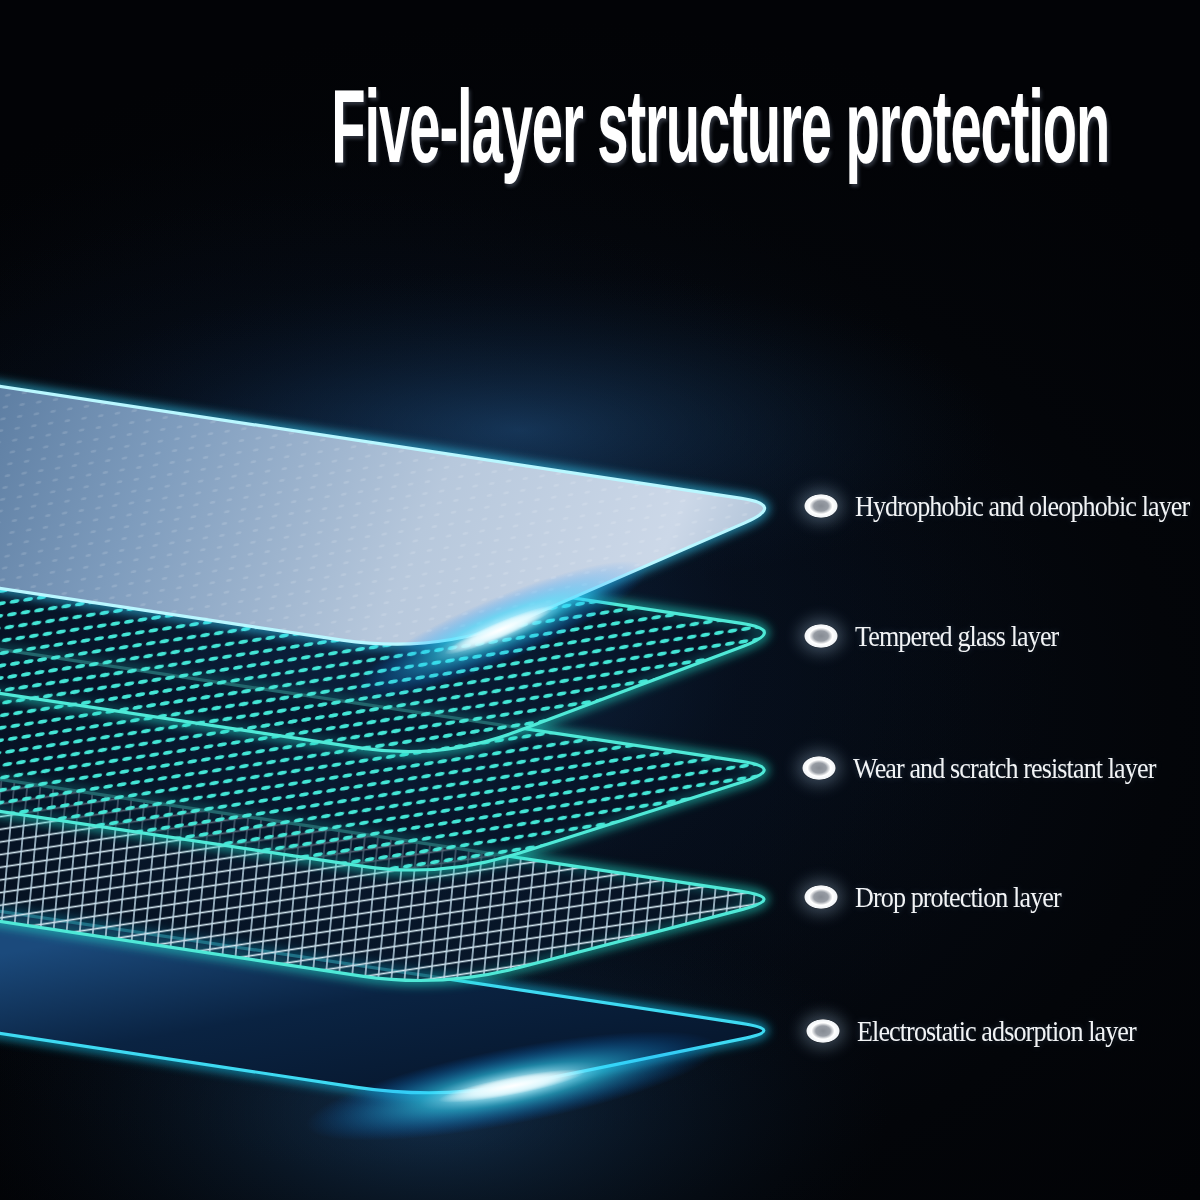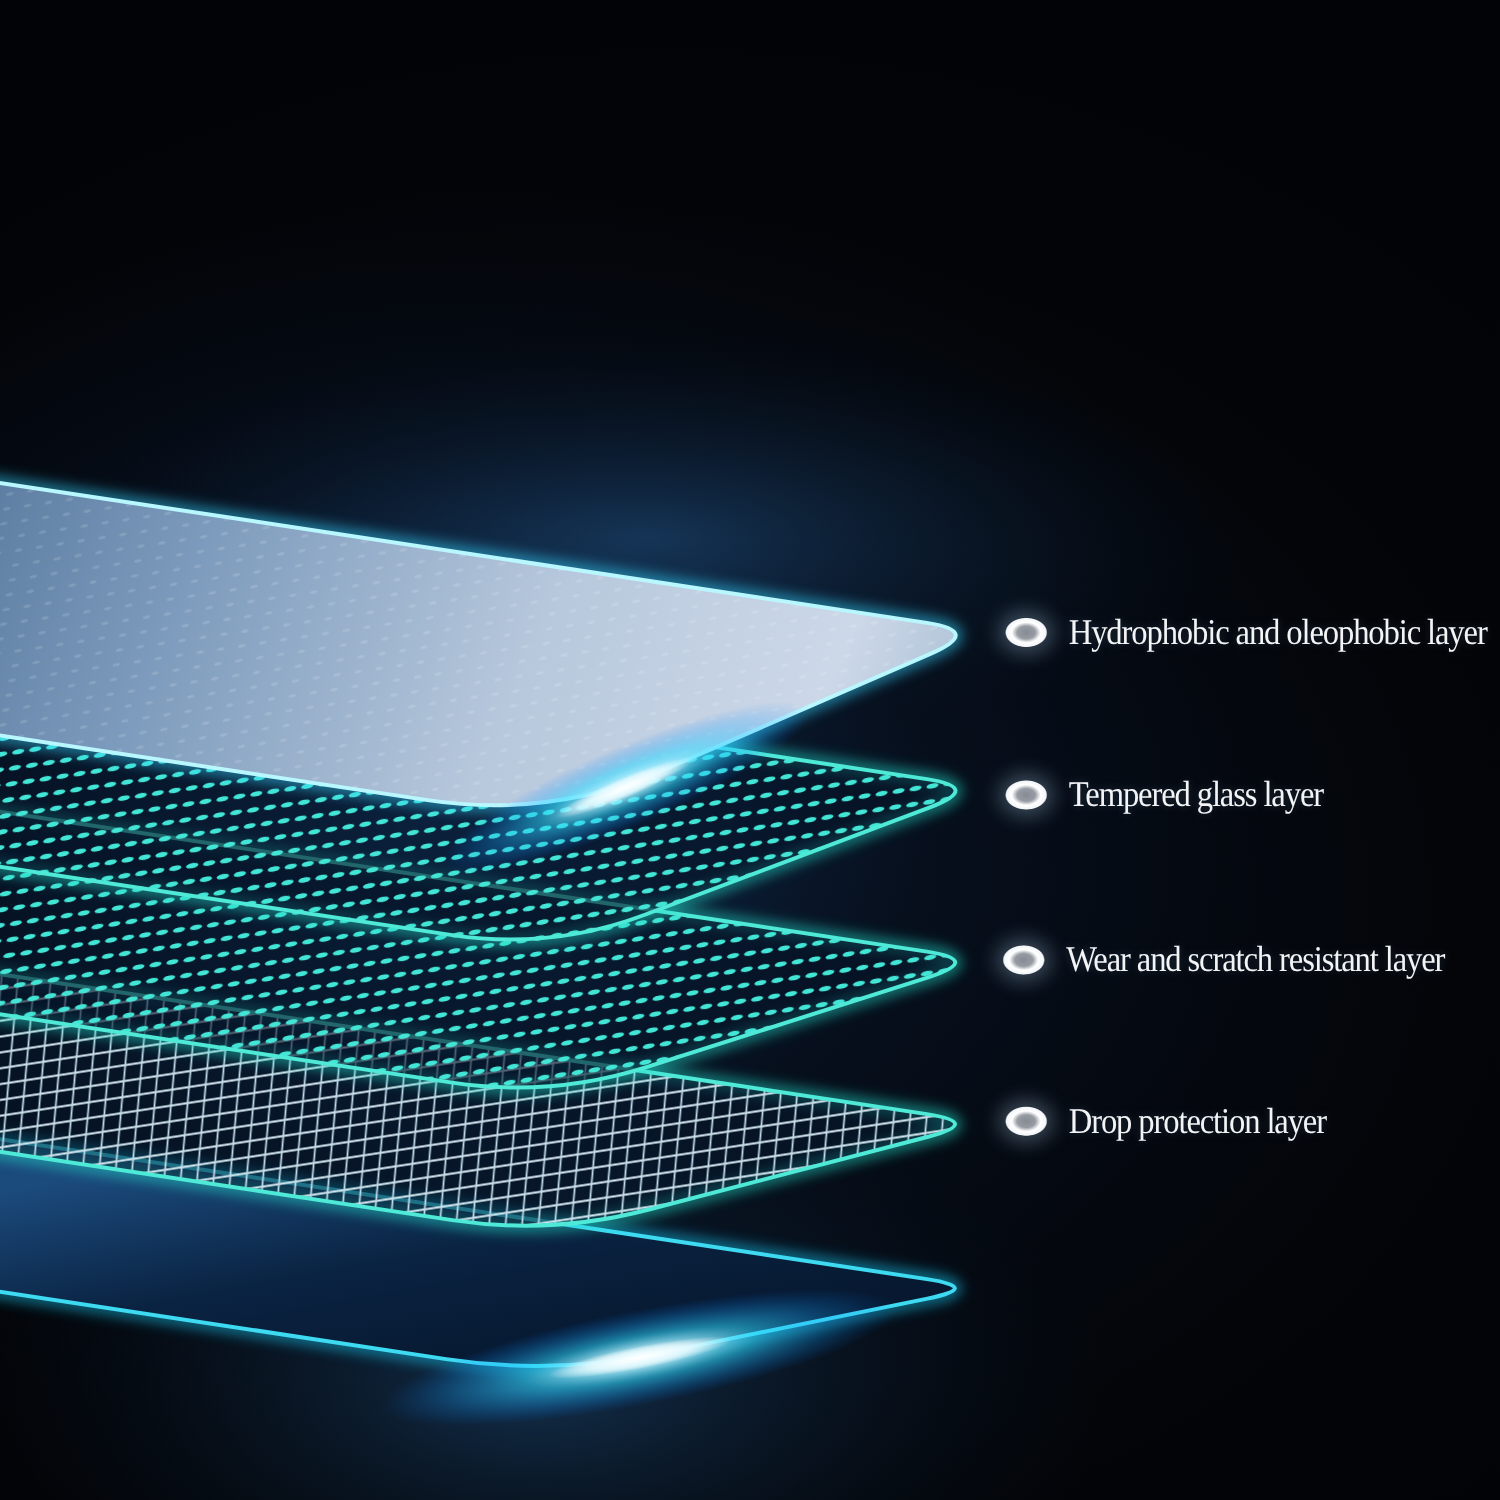--- a/index.html
+++ b/index.html
@@ -116,30 +116,37 @@
     <g transform="rotate(-23 500 630)">
       <ellipse cx="500" cy="630" rx="160" ry="32" fill="url(#flareG)"></ellipse>
       <ellipse cx="500" cy="630" rx="60" ry="8" fill="url(#flareCore)"></ellipse>
     </g>
     <g transform="rotate(-11 512 1086)">
       <ellipse cx="512" cy="1086" rx="210" ry="38" fill="url(#flareG)"></ellipse>
       <ellipse cx="512" cy="1086" rx="75" ry="9" fill="url(#flareCore)"></ellipse>
     </g>
   </svg>
 
+  <div class="title-wrap">
+    <span>Five-layer structure protection</span>
+  </div>
 
   <div class="callout" style="left:804px;top:480px">
     <span class="bullet"></span>
     <span class="label">Hydrophobic and oleophobic layer</span>
   </div>
   <div class="callout" style="left:804px;top:610px">
     <span class="bullet"></span>
     <span class="label">Tempered glass layer</span>
   </div>
   <div class="callout" style="left:804px;top:871px">
     <span class="bullet"></span>
     <span class="label">Drop protection layer</span>
   </div>
   <div class="callout" style="left:802px;top:742px">
     <span class="bullet"></span>
     <span class="label">Wear and scratch resistant layer</span>
   </div>
+  <div class="callout" style="left:806px;top:1005px">
+    <span class="bullet"></span>
+    <span class="label">Electrostatic adsorption layer</span>
+  </div>
 </div>
 
 </body></html>

